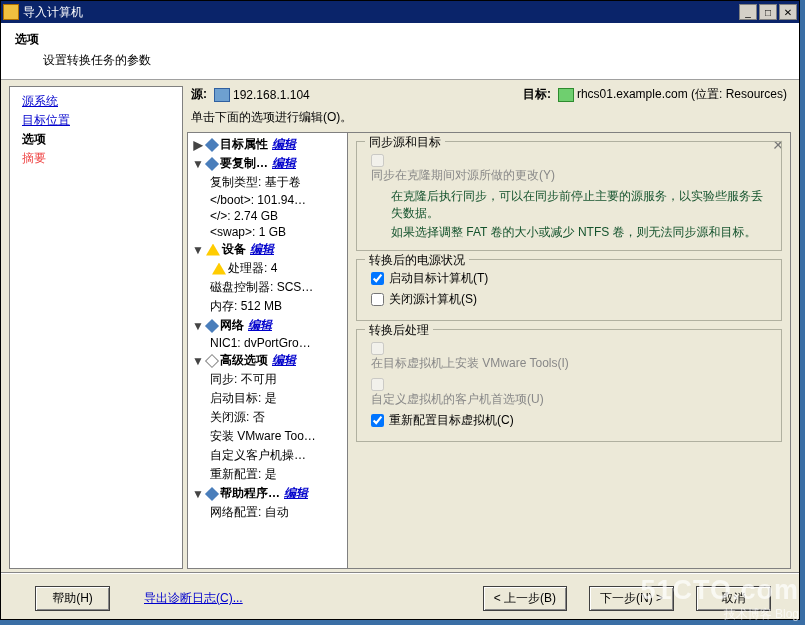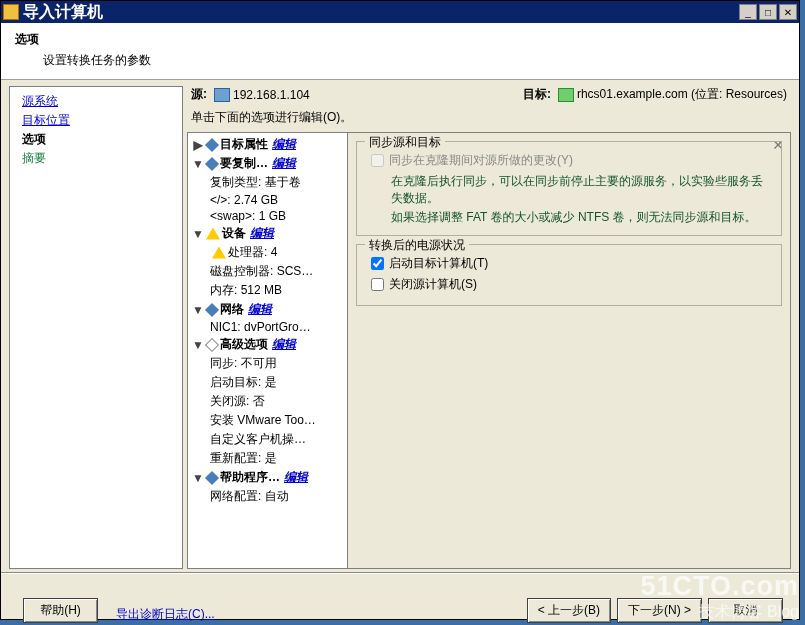--- a/index.html
+++ b/index.html
@@ -28,21 +28,21 @@
     color: #fff;
     padding: 0 2px;
   }
   .title-icon {
     width: 16px; height: 16px;
     background: #f0c040;
     border: 1px solid #b07000;
     margin-right: 4px;
     display: inline-block;
   }
-  .titlebar-text { flex: 1; font-weight: bold; font-size: 16px; }
+  .titlebar-text { flex: 1; font-weight: normal; font-size: 12px; }
   .win-btns { display: flex; }
   .win-btn {
     width: 18px; height: 16px;
     background: #d4d0c8;
     border: 1px solid #808080;
     margin-left: 2px;
     font-size: 10px;
     display: flex; align-items: center; justify-content: center;
     color: #000;
   }
@@ -59,21 +59,21 @@
   }
   .nav-panel {
     width: 174px;
     background: #fff;
     border: 1px solid #808080;
     margin: 6px 4px 4px 8px;
     padding: 6px 10px 6px 12px;
   }
   .nav-link { color: #0000cc; text-decoration: underline; margin-bottom: 2px; cursor: pointer; }
   .nav-current { font-weight: bold; color: #000; margin-bottom: 2px; }
-  .nav-item { color: #15803d; margin-bottom: 2px; }
+  .nav-item { color: #ef4444; margin-bottom: 2px; }
   .main-panel {
     flex: 1;
     margin: 6px 8px 4px 0;
     display: flex;
     flex-direction: column;
   }
   .src-dst-row {
     display: flex;
     align-items: center;
     margin-bottom: 6px;
@@ -131,36 +131,37 @@
     position: relative;
   }
   .fieldset .legend {
     position: absolute;
     top: -8px; left: 8px;
     background: #ece9d8;
     padding: 0 4px;
   }
   .checkbox-row { display: flex; align-items: flex-start; margin-bottom: 4px; }
   .checkbox-row input { margin: 2px 5px 0 0; }
-  .checkbox-row.disabled { color: #888; }
+  .checkbox-row.disabled { color: #888; flex-direction: column; }
   .help-text { color: #14532d; margin: 2px 0 2px 20px; line-height: 1.4; }
   .close-x {
     position: absolute;
     top: 4px; right: 6px;
     font-size: 14px;
     color: #777;
     cursor: pointer;
   }
   .footer {
     border-top: 1px solid #fff;
     box-shadow: 0 -1px 0 #888;
     height: 50px;
     display: flex;
-    align-items: flex-end;
-    padding: 0 16px;
+    align-items: center;
+    padding: 0 28px;
+    gap: 16px;
   }
   .footer .gap { flex: 1; }
   .btn {
     background: #ece9d8;
     border: 1px solid #404040;
     box-shadow: inset 1px 1px 0 #fff, inset -1px -1px 0 #888;
     padding: 3px 10px;
     min-width: 75px;
     text-align: center;
     margin-left: 6px;
@@ -169,21 +170,21 @@
   .export-link { color: #0000cc; text-decoration: underline; margin-left: 18px; cursor: pointer; }
   .watermark {
     position: absolute;
     right: 6px; bottom: 2px;
     color: rgba(255,255,255,0.7);
     font-family: Arial, sans-serif;
     text-align: right;
     pointer-events: none;
   }
   .watermark .big { font-size: 27px; font-weight: bold; letter-spacing: 1px; }
-  .watermark .small { font-size: 16px; }
+  .watermark .small { font-size: 12px; }
 </style>
 </head>
 <body>
 
 <div class="window">
 
   <div class="titlebar">
     <span class="title-icon"></span>
     <span class="titlebar-text">导入计算机</span>
     <div class="win-btns">
@@ -233,20 +234,23 @@
             <div class="tree-item header">
               <span class="expander">▼</span>
               <span class="diamond fill"></span>
               <span>要复制…</span>
               <span class="edit-link">编辑</span>
             </div>
             <div class="tree-item tree-sub">
               <span>复制类型: 基于卷</span>
             </div>
             <div class="tree-item tree-sub">
+              <span>&lt;/boot&gt;: 101.94…</span>
+            </div>
+            <div class="tree-item tree-sub">
               <span>&lt;/&gt;: 2.74 GB</span>
             </div>
             <div class="tree-item tree-sub">
               <span>&lt;swap&gt;: 1 GB</span>
             </div>
             <div class="tree-item header">
               <span class="expander">▼</span>
               <span class="warn-icon"></span>
               <span>设备</span>
               <span class="edit-link">编辑</span>
@@ -323,20 +327,35 @@
             <div class="checkbox-row">
               <input type="checkbox" checked="" style="">
               <span>启动目标计算机(T)</span>
             </div>
             <div class="checkbox-row">
               <input type="checkbox" style="">
               <span>关闭源计算机(S)</span>
             </div>
           </div>
 
+          <div class="fieldset">
+            <div class="legend">转换后处理</div>
+            <div class="checkbox-row disabled">
+              <input type="checkbox" disabled="" style="">
+              <span>在目标虚拟机上安装 VMware Tools(I)</span>
+            </div>
+            <div class="checkbox-row disabled">
+              <input type="checkbox" disabled="" style="">
+              <span>自定义虚拟机的客户机首选项(U)</span>
+            </div>
+            <div class="checkbox-row">
+              <input type="checkbox" checked="" style="">
+              <span>重新配置目标虚拟机(C)</span>
+            </div>
+          </div>
 
         </div>
       </div>
     </div>
   </div>
 
   <div class="footer">
     <div class="btn">帮助(H)</div>
     <span class="export-link">导出诊断日志(C)...</span>
     <span class="gap"></span>

